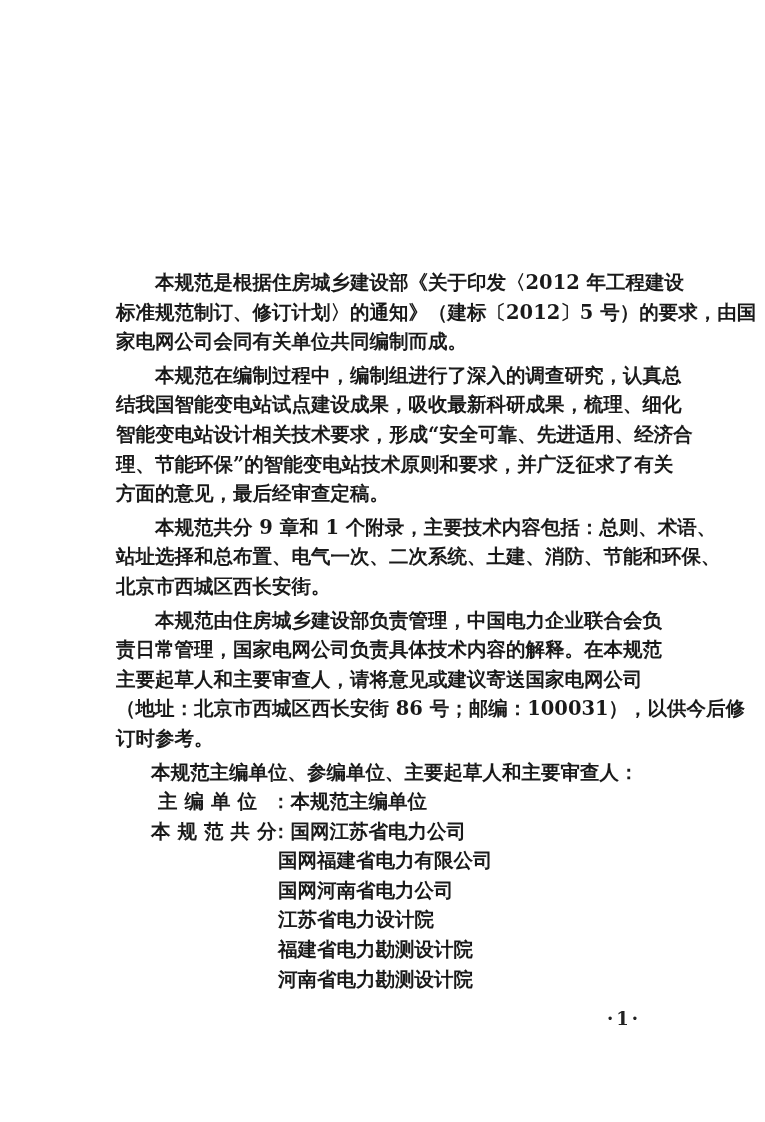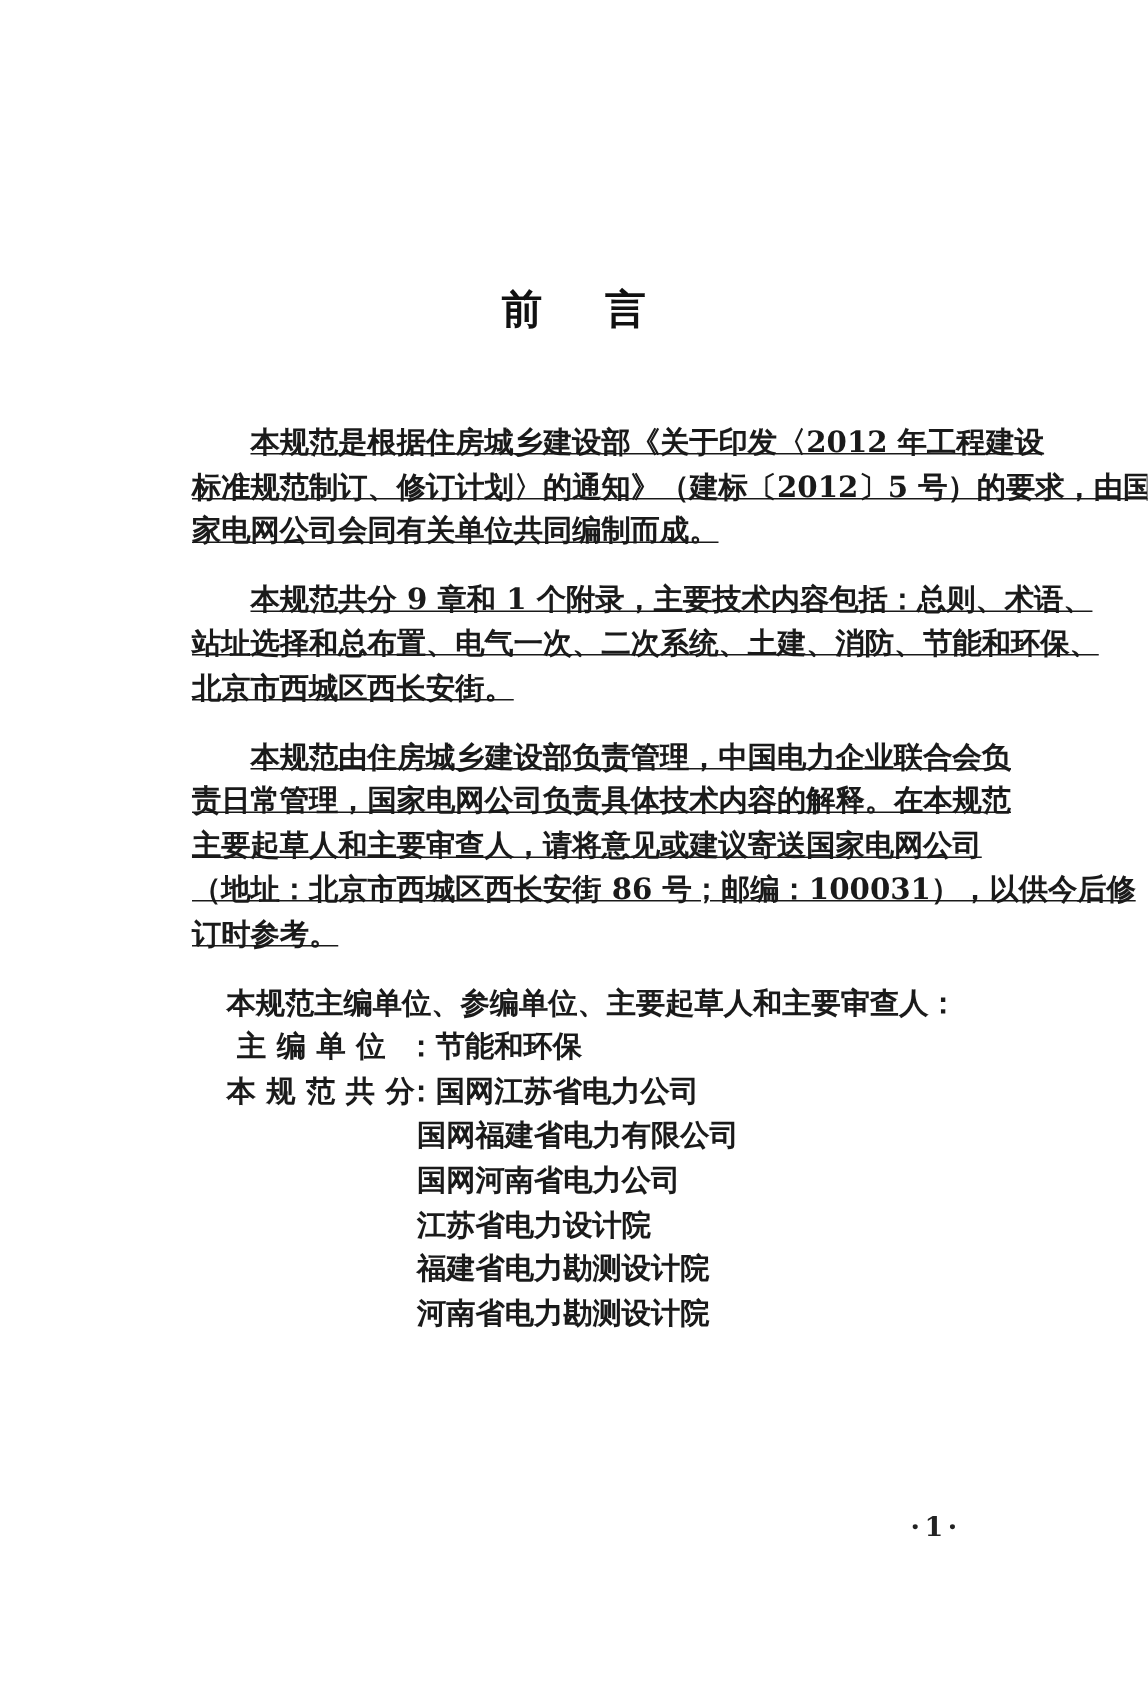--- a/index.html
+++ b/index.html
@@ -38,25 +38,24 @@
       position: absolute;
       left: 112px;
       top: 264px;
       width: 560px;
       font-size: 19.5px;
       line-height: 29.6px;
       font-weight: bold;
       color: #1a1a1a;
     }
     .para {
-      margin: 16px;
+      margin: 4px;
       text-indent: 2em;
       text-align: justify;
       text-align-last: left;
-      text-decoration: underline;
     }
     .line { display: block; white-space: nowrap; }
     .intro-line { display: block; white-space: nowrap; padding-left: 2em; }
     .unit-row {
       display: flex;
       white-space: nowrap;
       padding-left: 2em;
       text-align: center;
     }
     .unit-label {
@@ -80,51 +79,57 @@
       font-weight: bold;
       color: #222;
       letter-spacing: 3px;
     }
   </style>
 </head>
 <body>
 
 <div class="page">
 
-  <div class="title">前言</div>
 
   <div class="body-text">
 
     <p class="para">
       <span class="line">本规范是根据住房城乡建设部《关于印发〈2012 年工程建设</span>
       <span class="line" style="text-indent:0">标准规范制订、修订计划〉的通知》（建标〔2012〕5 号）的要求，由国</span>
       <span class="line" style="text-indent:0">家电网公司会同有关单位共同编制而成。</span>
     </p>
 
+    <p class="para">
+      <span class="line">本规范在编制过程中，编制组进行了深入的调查研究，认真总</span>
+      <span class="line" style="text-indent:0">结我国智能变电站试点建设成果，吸收最新科研成果，梳理、细化</span>
+      <span class="line" style="text-indent:0">智能变电站设计相关技术要求，形成“安全可靠、先进适用、经济合</span>
+      <span class="line" style="text-indent:0">理、节能环保”的智能变电站技术原则和要求，并广泛征求了有关</span>
+      <span class="line" style="text-indent:0">方面的意见，最后经审查定稿。</span>
+    </p>
 
     <p class="para">
       <span class="line">本规范共分 9 章和 1 个附录，主要技术内容包括：总则、术语、</span>
       <span class="line" style="text-indent:0">站址选择和总布置、电气一次、二次系统、土建、消防、节能和环保、</span>
       <span class="line" style="text-indent:0">北京市西城区西长安街。</span>
     </p>
 
     <p class="para">
       <span class="line">本规范由住房城乡建设部负责管理，中国电力企业联合会负</span>
       <span class="line" style="text-indent:0">责日常管理，国家电网公司负责具体技术内容的解释。在本规范</span>
       <span class="line" style="text-indent:0">主要起草人和主要审查人，请将意见或建议寄送国家电网公司</span>
       <span class="line" style="text-indent:0">（地址：北京市西城区西长安街 86 号；邮编：100031），以供今后修</span>
       <span class="line" style="text-indent:0">订时参考。</span>
     </p>
 
     <span class="intro-line">本规范主编单位、参编单位、主要起草人和主要审查人：</span>
 
     <div class="unit-row">
       <span class="unit-label">主编单位</span>
       <span class="unit-sep">：</span>
-      <span>节能和环保</span>
+      <span>本规范主编单位</span>
     </div>
 
     <div class="unit-row">
       <span class="unit-label">本规范共分</span>
       <span class="unit-sep">：</span>
       <span>国网江苏省电力公司</span>
     </div>
     <span class="unit-sub">国网福建省电力有限公司</span>
     <span class="unit-sub">国网河南省电力公司</span>
     <span class="unit-sub">江苏省电力设计院</span>

